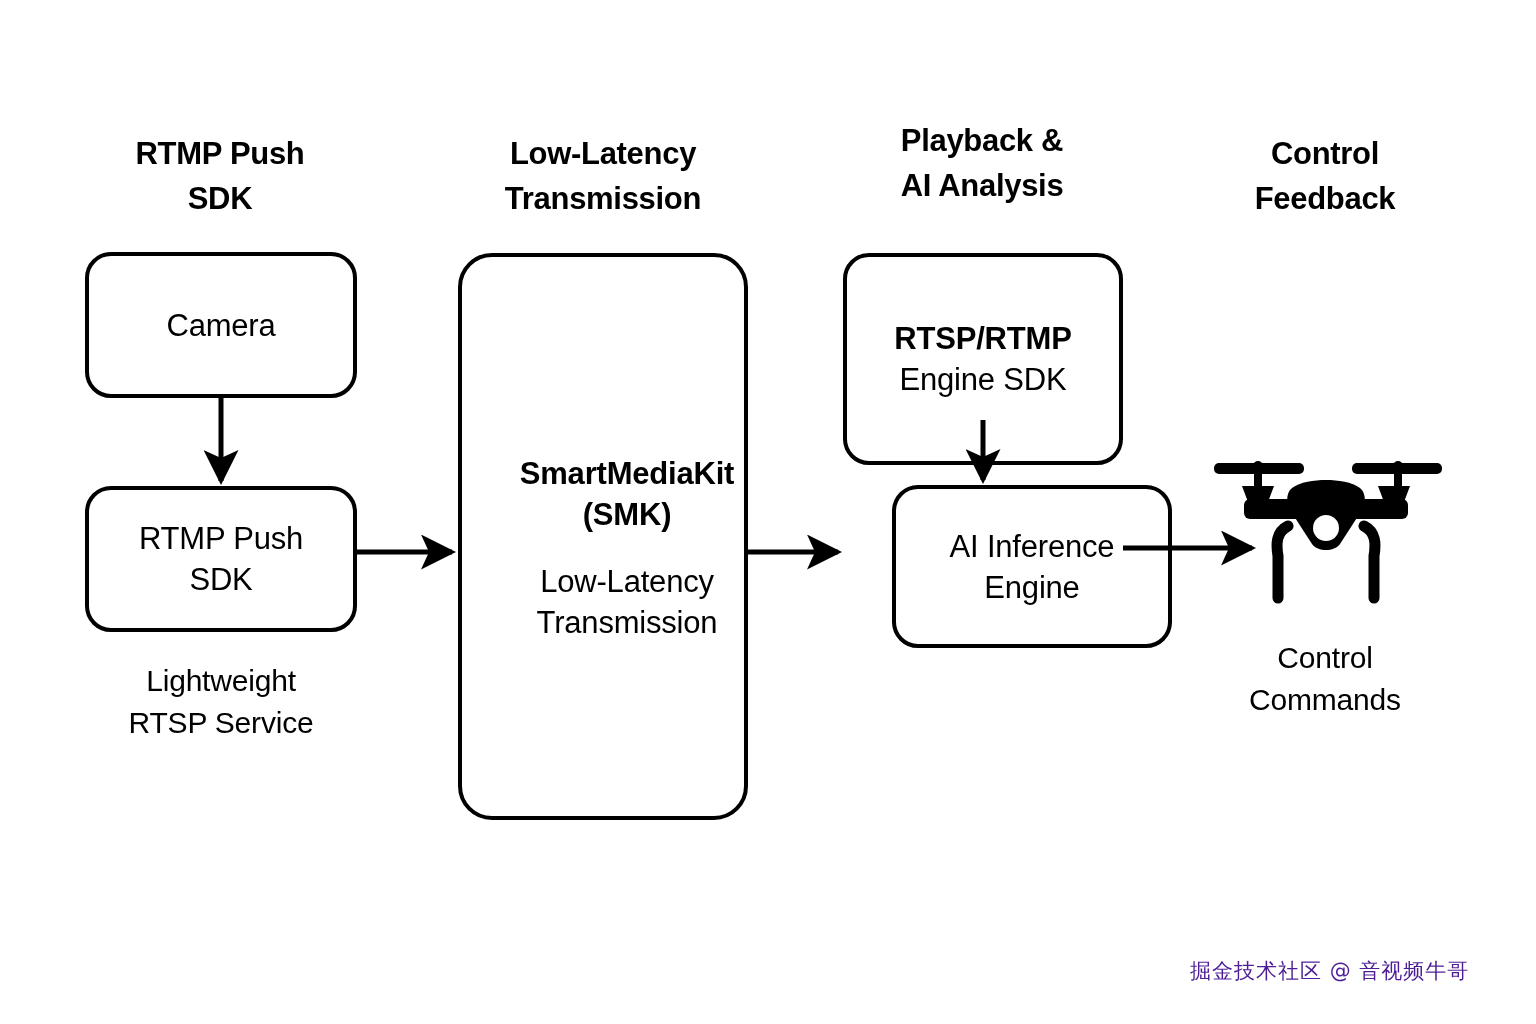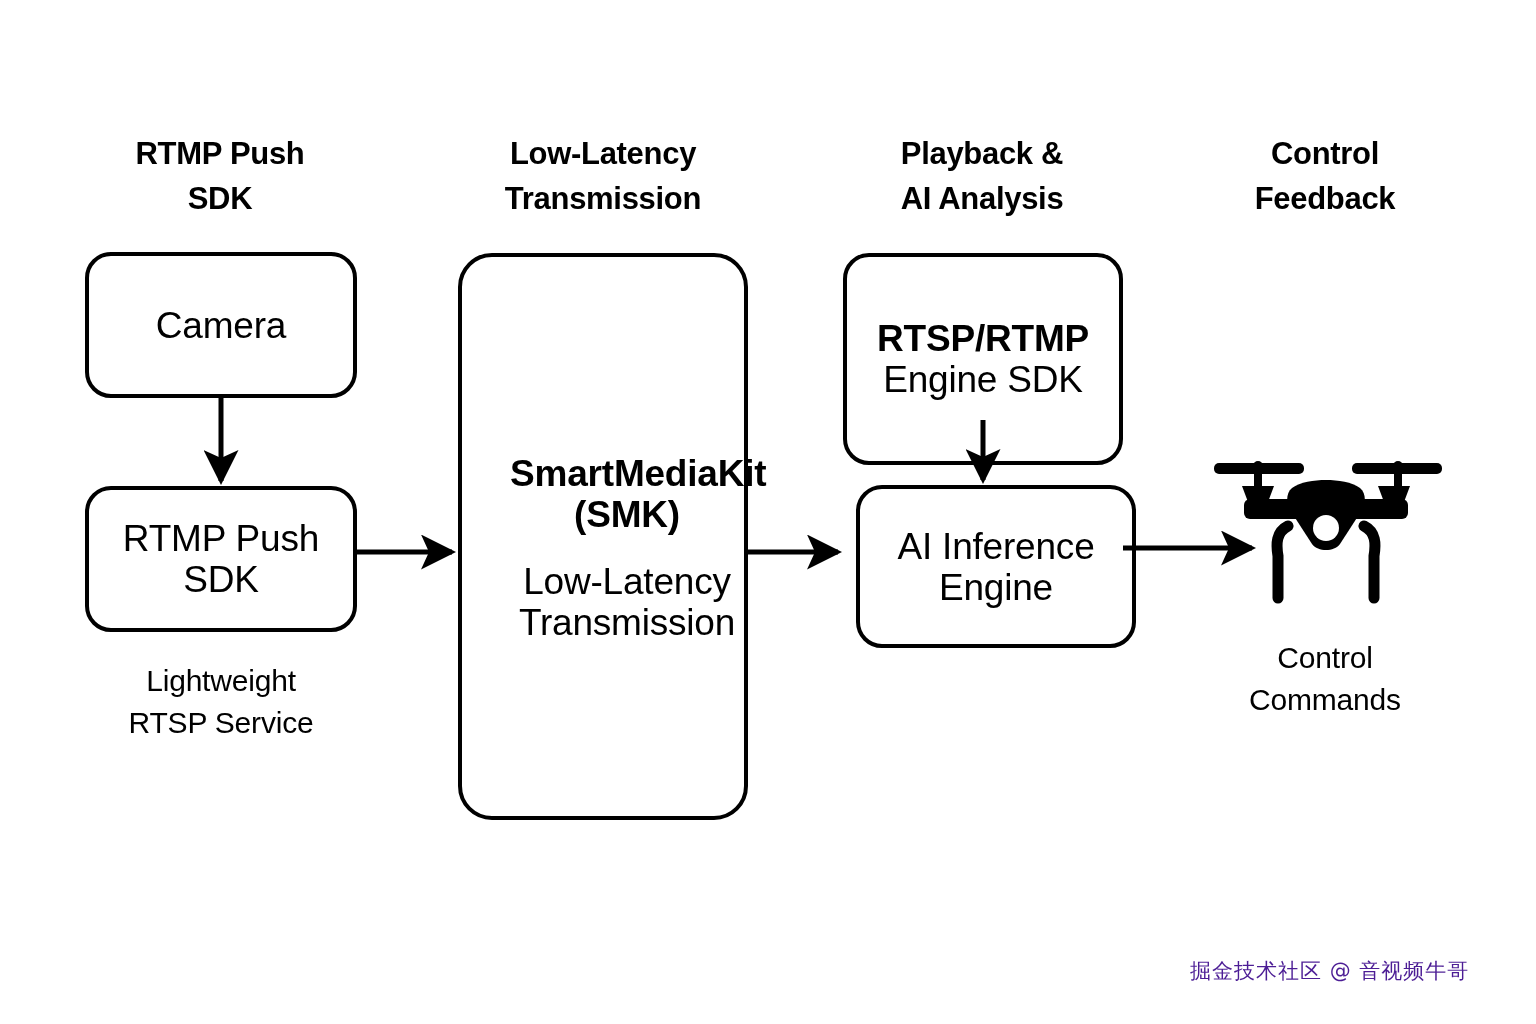--- a/index.html
+++ b/index.html
@@ -32,21 +32,21 @@
     border: 4px solid #000;
     border-radius: 26px;
     background: #fff;
     display: flex;
     flex-direction: column;
     align-items: center;
     justify-content: center;
     text-align: center;
   }
   .node-line {
-    font-size: 37px;
+    font-size: 31px;
     line-height: 41px;
     letter-spacing: -0.2px;
     white-space: pre-line;
   }
   .node-line.bold { font-weight: bold; }
   .caption {
     position: absolute;
     text-align: center;
     font-size: 30px;
     line-height: 42px;
@@ -83,21 +83,21 @@
 <body>
 
 <div id="canvas">
 
   <div class="col-header" style="left:60px; top:131px; width:320px;">RTMP Push
 SDK</div>
 
   <div class="col-header" style="left:443px; top:131px; width:320px;">Low-Latency
 Transmission</div>
 
-  <div class="col-header" style="left:822px; top:131px; width:320px;">Playback &amp;
+  <div class="col-header" style="left:822px; top:118px; width:320px;">Playback &amp;
 AI Analysis</div>
 
   <div class="col-header" style="left:1165px; top:131px; width:320px;">Control
 Feedback</div>
 
   <div class="node-box" style="left:85px; top:252px; width:272px; height:146px;">
     <div class="node-line">Camera</div>
   </div>
 
   <div class="node-box" style="left:85px; top:486px; width:272px; height:146px;">
@@ -115,21 +115,21 @@
       <div class="node-line" style="margin-top:26px;">Low-Latency
 Transmission</div>
     </div>
   </div>
 
   <div class="node-box" style="left:843px; top:253px; width:280px; height:212px;">
     <div class="node-line bold">RTSP/RTMP</div>
     <div class="node-line">Engine SDK</div>
   </div>
 
-  <div class="node-box" style="left:856px; top:485px; width:280px; height:163px;">
+  <div class="node-box" style="left:892px; top:485px; width:280px; height:163px;">
     <div class="node-line">AI Inference
 Engine</div>
   </div>
 
   <svg class="drone" viewBox="0 0 250 190" width="250" height="190" style="left:1200px; top:440px;">
     <g fill="#000000">
 
       <rect x="14" y="23" width="90" height="11" rx="5"></rect>
       <rect x="152" y="23" width="90" height="11" rx="5"></rect>
 

